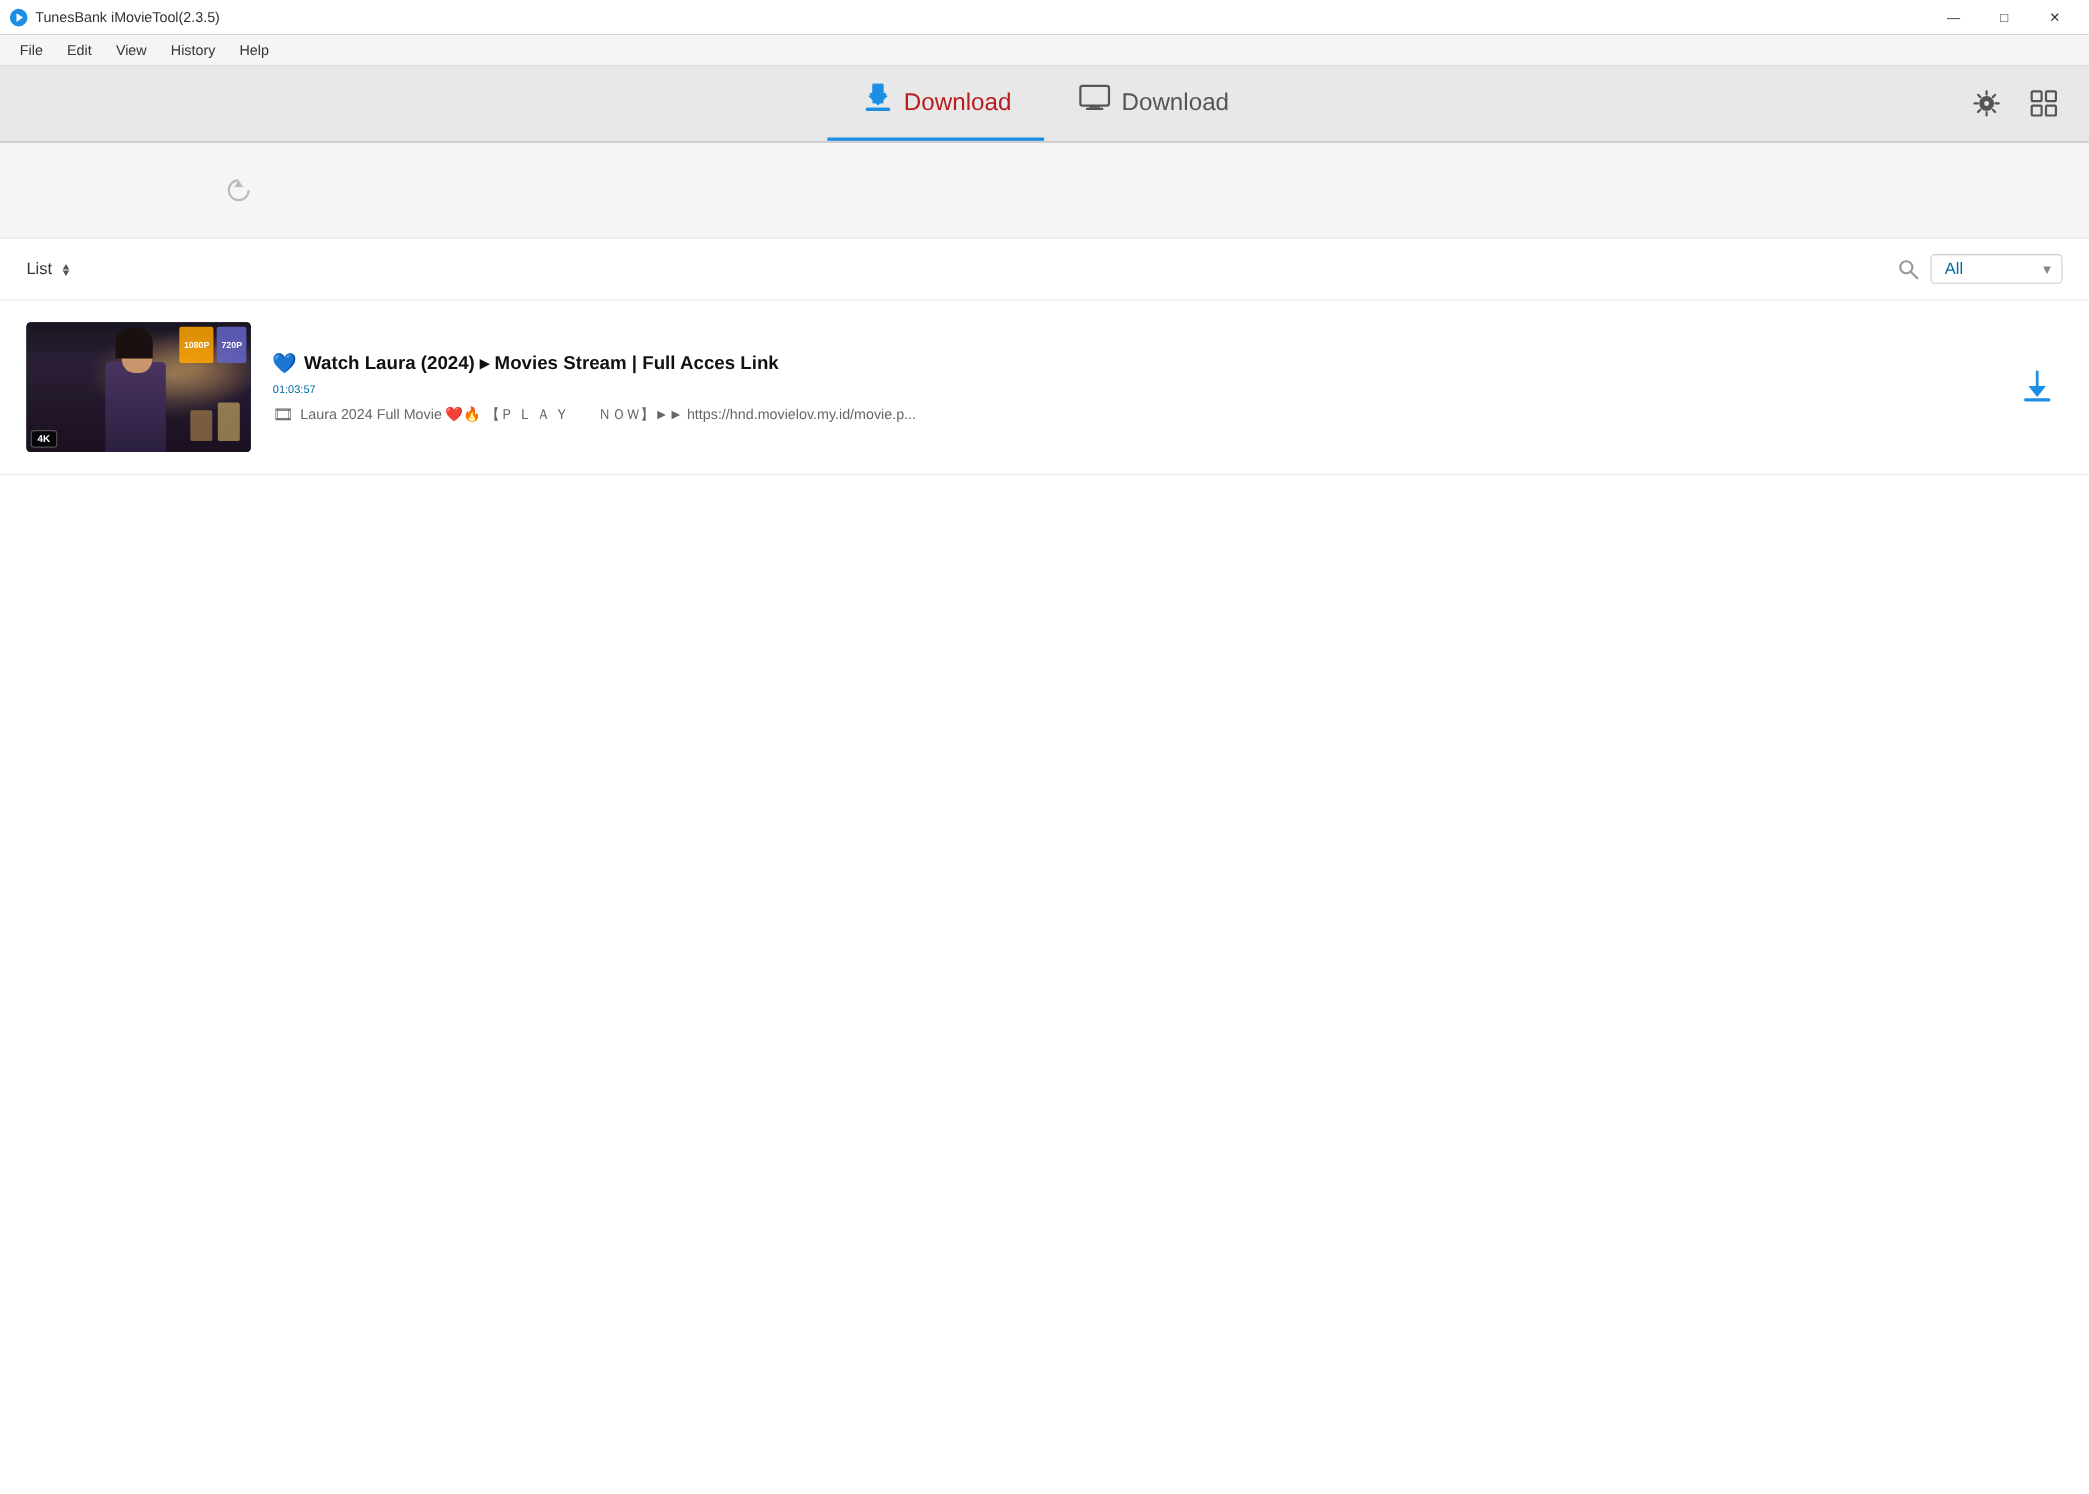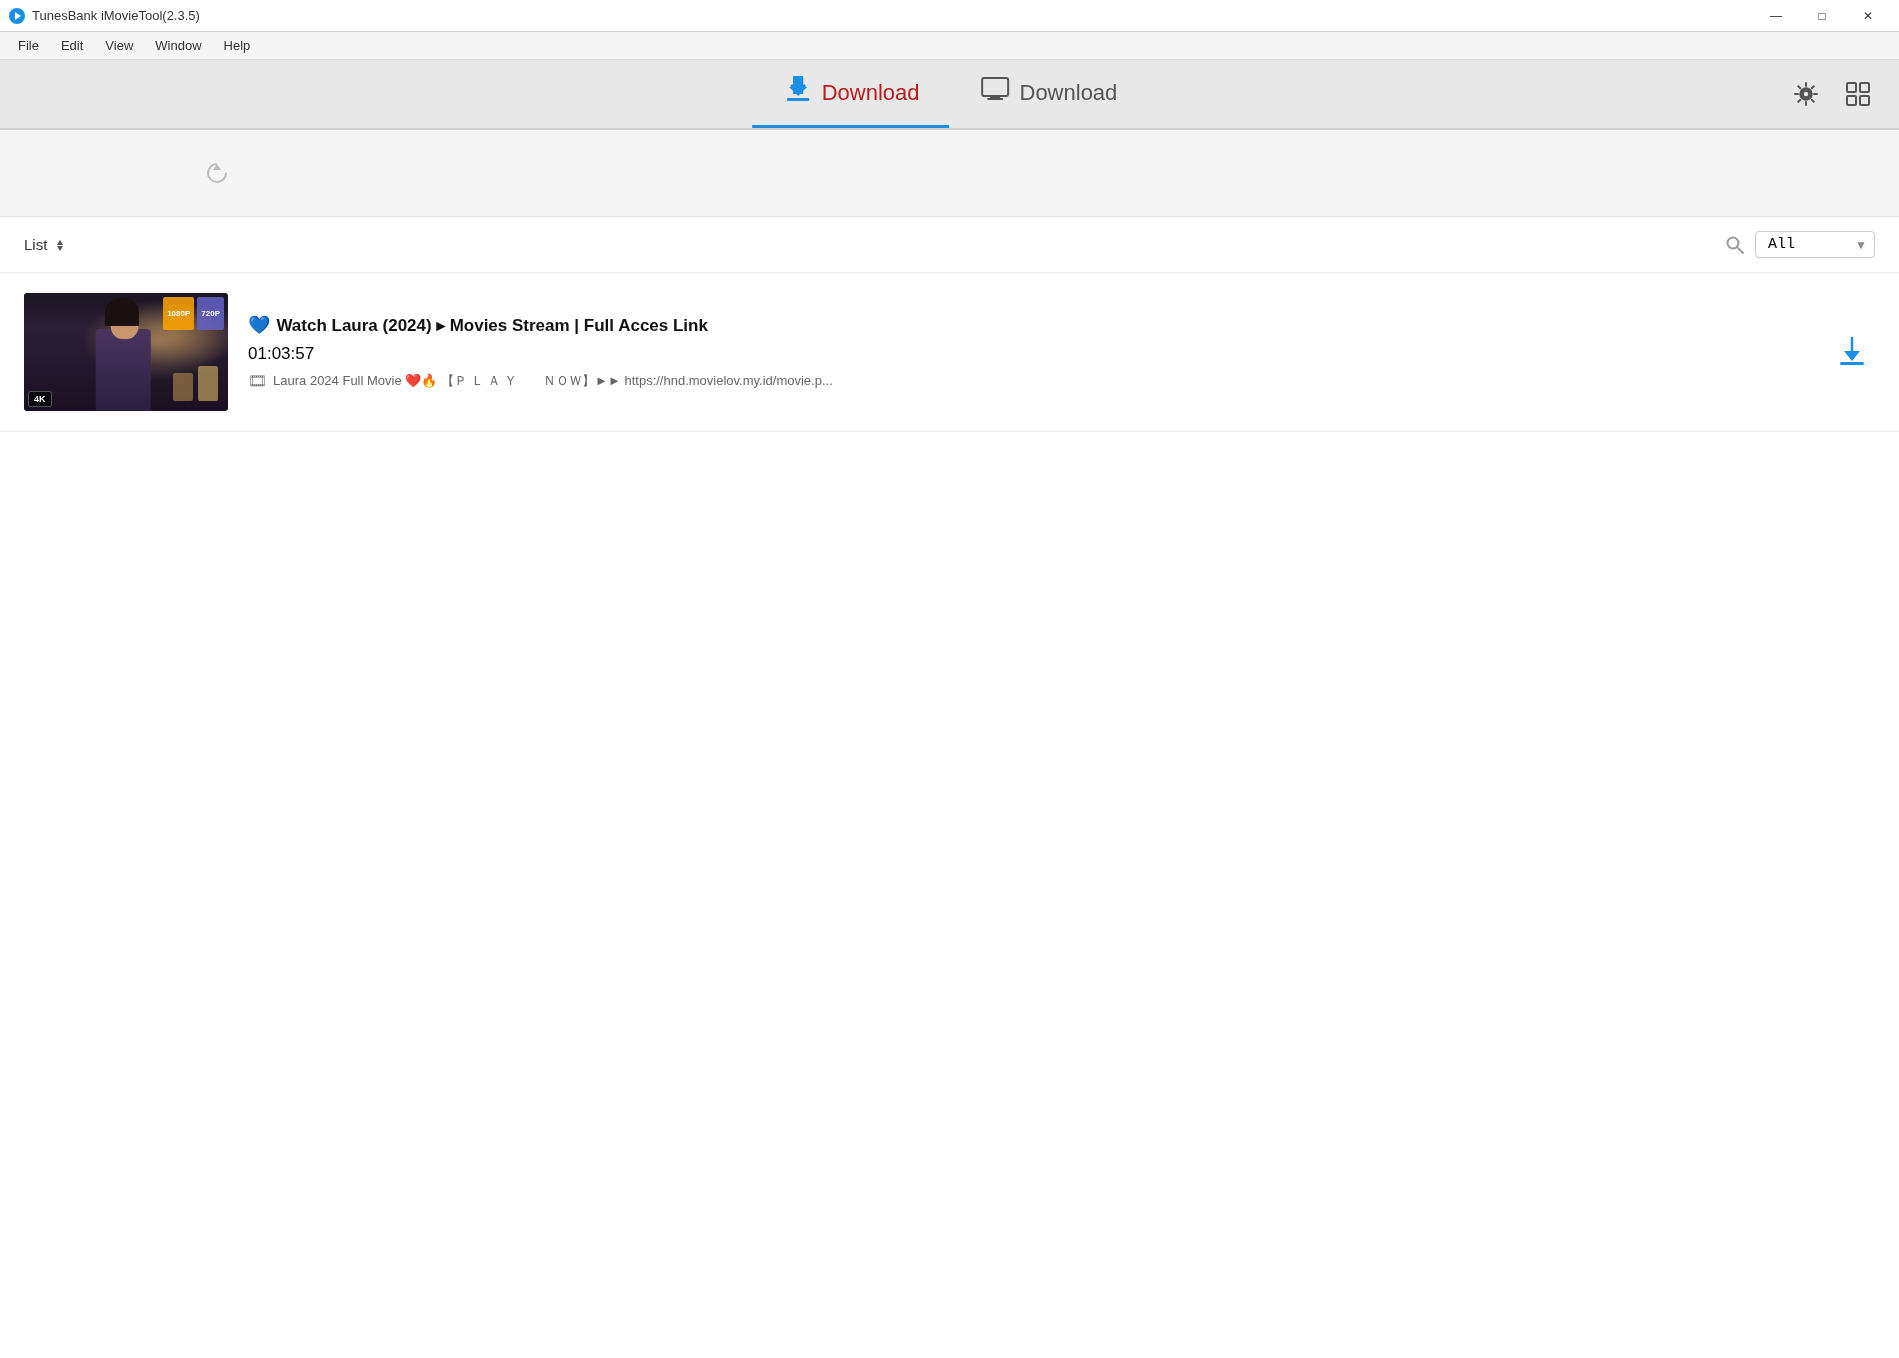--- a/index.html
+++ b/index.html
@@ -235,26 +235,25 @@
       color: #888;
       font-size: 18px;
       display: flex;
       align-items: center;
     }
     .filter-select {
       border: 1.5px solid #ccc;
       border-radius: 4px;
       padding: 4px 28px 4px 12px;
       font-size: 15px;
-      color: #000000;
+      color: #0369a1;
       background: #fff;
       appearance: none;
       cursor: pointer;
       min-width: 120px;
-      font-family: Liberation Mono, monospace;
     }
     .filter-wrapper {
       position: relative;
       display: flex;
       align-items: center;
     }
     .filter-chevron {
       position: absolute;
       right: 8px;
       pointer-events: none;
@@ -337,22 +336,22 @@
       margin-bottom: 8px;
       display: flex;
       align-items: center;
       gap: 6px;
     }
     .heart-icon {
       color: #4a90d9;
       font-size: 18px;
     }
     .video-duration {
-      font-size: 17px;
-      color: #000000;
+      font-size: 10px;
+      color: #0369a1;
       margin-bottom: 8px;
     }
     .video-description {
       font-size: 13px;
       color: #666;
       display: flex;
       align-items: center;
       gap: 6px;
     }
     .video-description-icon {
@@ -392,21 +391,21 @@
     <button class="title-btn">—</button>
     <button class="title-btn">□</button>
     <button class="title-btn close">✕</button>
   </div>
 </div>
 
 <div class="menu-bar">
   <span class="menu-item">File</span>
   <span class="menu-item">Edit</span>
   <span class="menu-item">View</span>
-  <span class="menu-item">Window</span>
+  <span class="menu-item">History</span>
   <span class="menu-item">Help</span>
 </div>
 
 <div class="toolbar">
   <div class="toolbar-tabs">
 
     <div class="toolbar-tab active">
       <span class="tab-icon">
         
         <svg width="32" height="32" viewBox="0 0 32 32">

